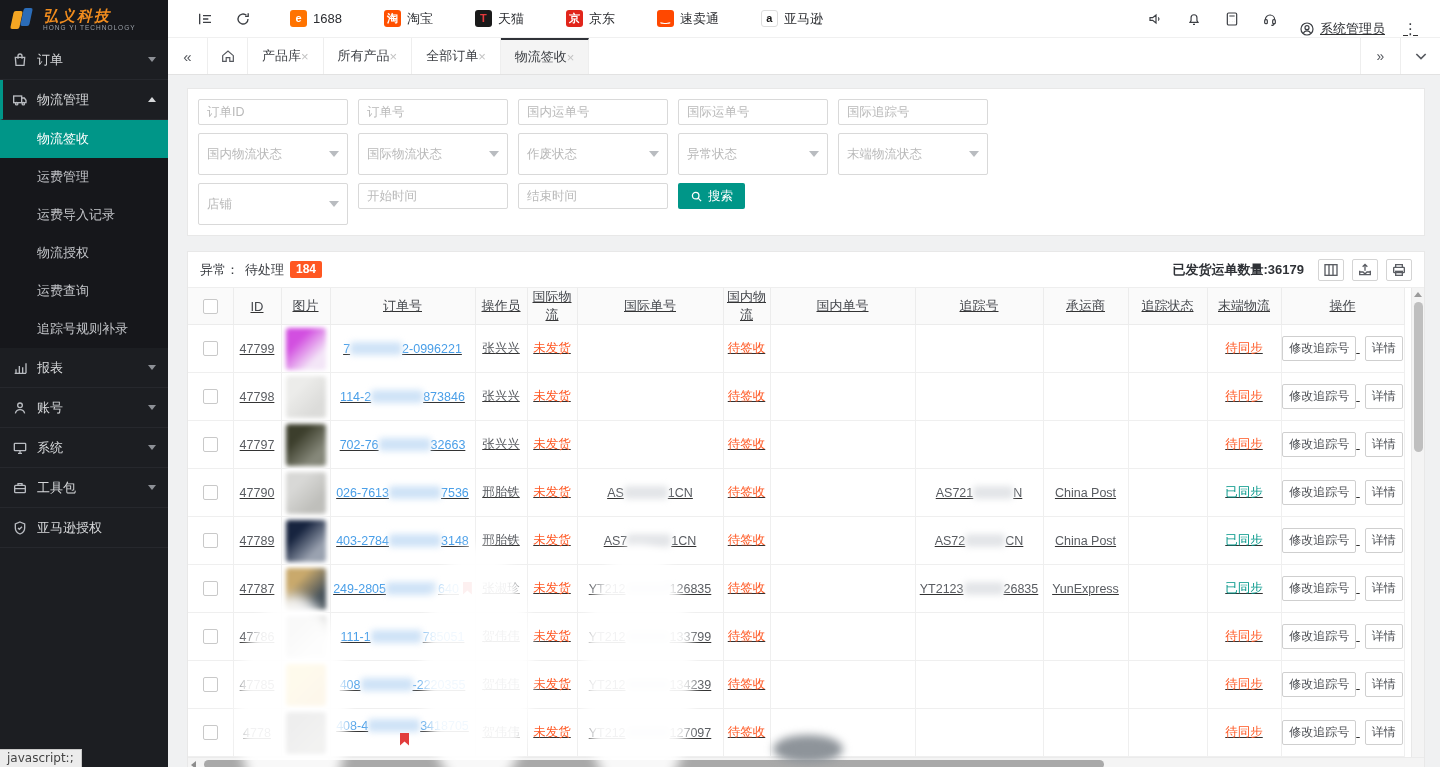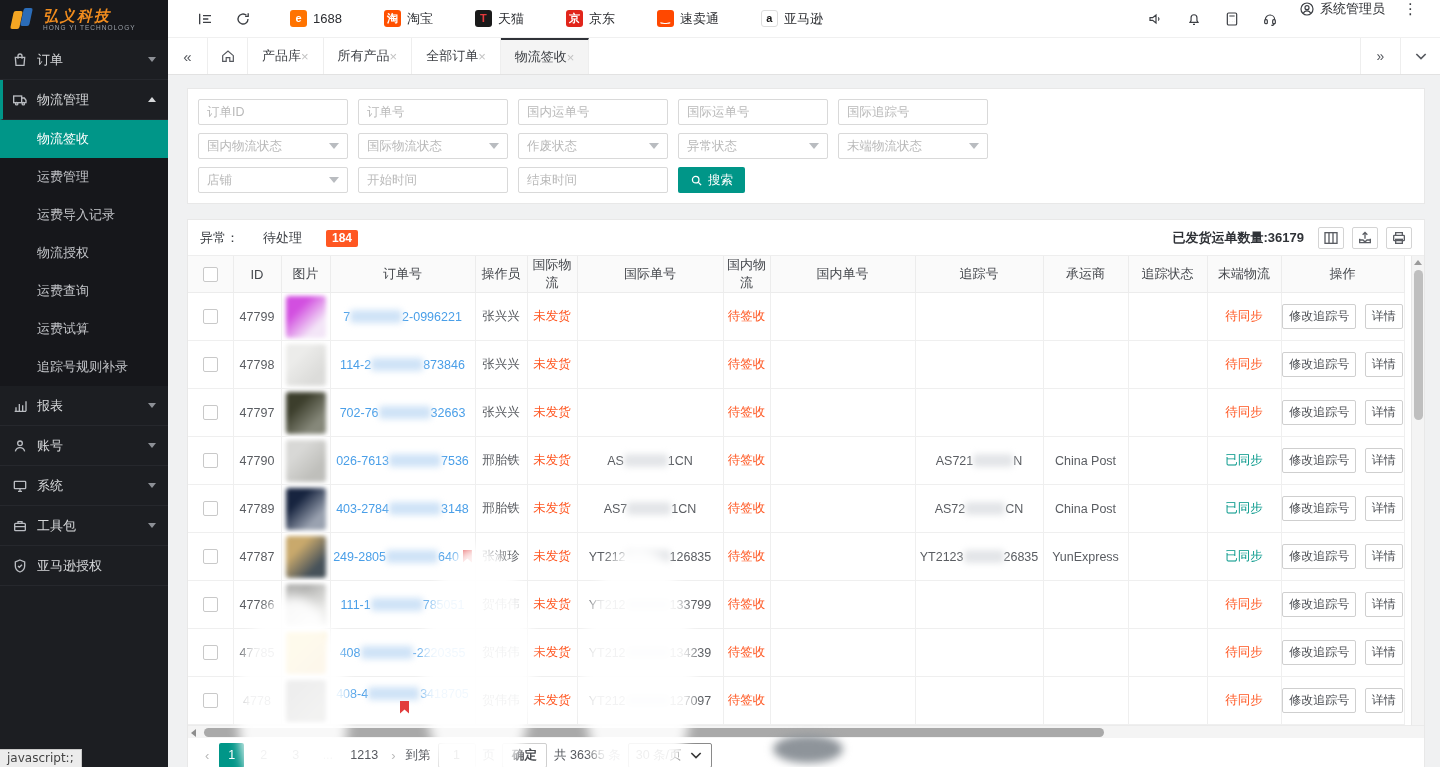--- a/index.html
+++ b/index.html
@@ -33,21 +33,21 @@
   
   .main { flex:1; display:flex; flex-direction:column; min-width:0; }
 
   .topbar { height:38px; background:#fff; display:flex; align-items:center; padding:0 14px 0 18px; gap:0; border-bottom:1px solid #f0f0f0; }
   .tb-icon { width:38px; height:38px; display:flex; align-items:center; justify-content:center; color:#3c3f44; cursor:pointer; }
   .tb-icon svg { width:17px; height:17px; }
   .mkt { display:flex; align-items:center; gap:6px; padding:0 14px; height:38px; cursor:pointer; margin-left:14px; }
   .mkt-ic { width:17px; height:17px; border-radius:3px; display:flex; align-items:center; justify-content:center;
     font-size:11px; font-weight:bold; line-height:1; flex:none; }
   .mkt-lb { color:#2b2d31; font-size:13px; }
-  .topbar-right { margin-left:auto; display:flex; align-items:flex-start; }
+  .topbar-right { margin-left:auto; display:flex; align-items:flex-end;text-decoration:underline; }
   .user-chip { display:flex; align-items:center; gap:5px; padding:0 10px; color:#2b2d31; cursor:pointer; }
   .user-chip svg { width:16px; height:16px; color:#3c3f44; }
   .kebab { color:#3c3f44; font-size:15px; padding:0 8px; cursor:pointer; letter-spacing:0; }
 
   .tabbar { height:37px; background:#fff; border-bottom:1px solid #e2e2e2; display:flex; align-items:stretch; }
   .tab-tool { width:40px; display:flex; align-items:center; justify-content:center; color:#55585e; border-right:1px solid #eee; cursor:pointer; font-size:15px; }
   .tab-tool svg { width:15px; height:15px; }
   .tabs { display:flex; align-items:stretch; }
   .tab { display:flex; align-items:center; padding:0 14px; border-right:1px solid #eee; color:#3b3e43; cursor:pointer; position:relative; font-size:13px; }
   .tab .x { color:#c2c2c2; font-size:13px; cursor:pointer; }
@@ -57,38 +57,38 @@
 
   
   .content { flex:1; padding:13px 15px 0 19px; position:relative; overflow:hidden; }
 
   .filters { background:#fff; border:1px solid #e8e8e8; padding:10px 10px 10px 10px; margin-bottom:15px; }
   .f-row { display:flex; gap:10px; margin-bottom:8px; }
   .f-row:last-child { margin-bottom:0; }
   .f-in { width:150px; height:26px; border:1px solid #d9d9d9; border-radius:2px; padding:0 8px;
     font-size:12.5px; color:#333; background:#fff; font-family:inherit; }
   .f-in::placeholder { color:#b9b9b9; }
-  .f-sel { width:150px; height:26px; border:1px solid #d9d9d9; border-radius:2px; padding:0 8px;
+  .f-sel { width:150px; height:42px; border:1px solid #d9d9d9; border-radius:2px; padding:0 8px;
     font-size:12.5px; color:#b9b9b9; background:#fff; display:flex; align-items:center; justify-content:space-between; cursor:pointer; }
   .f-sel .caret { width:0; height:0; border-left:5px solid transparent; border-right:5px solid transparent; border-top:6px solid #b9bcc0; }
   .btn-search { height:26px; background:#009688; color:#fff; border:none; border-radius:2px; padding:0 12px;
     font-size:12.5px; display:flex; align-items:center; gap:5px; cursor:pointer; font-family:inherit; }
   .btn-search svg { width:13px; height:13px; }
 
   .panel { background:#fff; border:1px solid #e8e8e8; display:flex; flex-direction:column; position:relative; }
   .p-toolbar { height:36px; display:flex; align-items:center; padding:0 12px; border-bottom:1px solid #eee; }
-  .exc { color:#3b3e43; font-size:13px; display:flex; align-items:flex-end; gap:24px; }
+  .exc { color:#3b3e43; font-size:13px; display:flex; align-items:flex-start; gap:6px; }
   .badge { background:#ff5722; color:#fff; font-size:12px; border-radius:2px; padding:1px 6px 2px; font-weight:bold; }
   .p-toolbar-right { margin-left:auto; display:flex; align-items:center; gap:8px; }
   .shipped { font-weight:bold; color:#2f3237; font-size:13px; margin-right:6px; }
   .mini-btn { width:26px; height:22px; border:1px solid #d4d4d4; border-radius:2px; background:#fff; display:flex; align-items:center; justify-content:center; color:#5a5d63; cursor:pointer; }
   .mini-btn svg { width:13px; height:13px; }
 
   .tbl-wrap { position:relative; }
-  table.grid { border-collapse:collapse; table-layout:fixed; width:1216px; }
+  table.grid { border-collapse:collapse; table-layout:fixed; width:1216px;text-decoration:underline; }
   .grid th { height:33px; background:#fafafa; border:1px solid #ececec; border-top:none;
     font-weight:normal; color:#44474c; font-size:13px; }
   .grid th:first-child, .grid td:first-child { border-left:none; }
   .grid td { height:48px; border:1px solid #efefef; text-align:center; color:#5a5d62; font-size:12.5px; overflow:hidden; }
   .cbx { width:15px; height:15px; border:1px solid #c9c9c9; border-radius:2px; display:inline-block; background:#fff; cursor:pointer; vertical-align:middle; }
   .pimg { width:40px; height:42px; margin:0 auto; border-radius:3px; filter:blur(2px); }
   .olink { color:#4a9fe8; cursor:pointer; white-space:nowrap; }
   .cens { display:inline-block; height:13px; border-radius:3px; background:#cfe3f7; filter:blur(3px); vertical-align:-2px; }
   .cens.gray { background:#e3e5e8; }
   .flag { display:inline-block; width:9px; height:13px; background:#e23d3d; vertical-align:-2px; margin-left:4px;
@@ -164,23 +164,20 @@
       <span>运费管理</span>
         </div>
         <div class="nav-sub ">
       <span>运费导入记录</span>
         </div>
         <div class="nav-sub ">
       <span>物流授权</span>
         </div>
         <div class="nav-sub ">
       <span>运费查询</span>
-        </div>
-        <div class="nav-sub ">
-      <span>运费试算</span>
         </div>
         <div class="nav-sub ">
       <span>追踪号规则补录</span>
         </div>
         <div class="nav-item ">
       <span class="icon" style="width:16px;height:16px;"><svg viewBox="0 0 24 24" fill="none" stroke="currentColor" stroke-width="2" style="width: 100%; height: 100%;">
               <path d="M4 20h17M6 20v-6M11 20V9M16 20v-9M21 20V5"></path>
             </svg></span>
       <span class="lbl">报表</span>
       <span class="chev down"></span>

